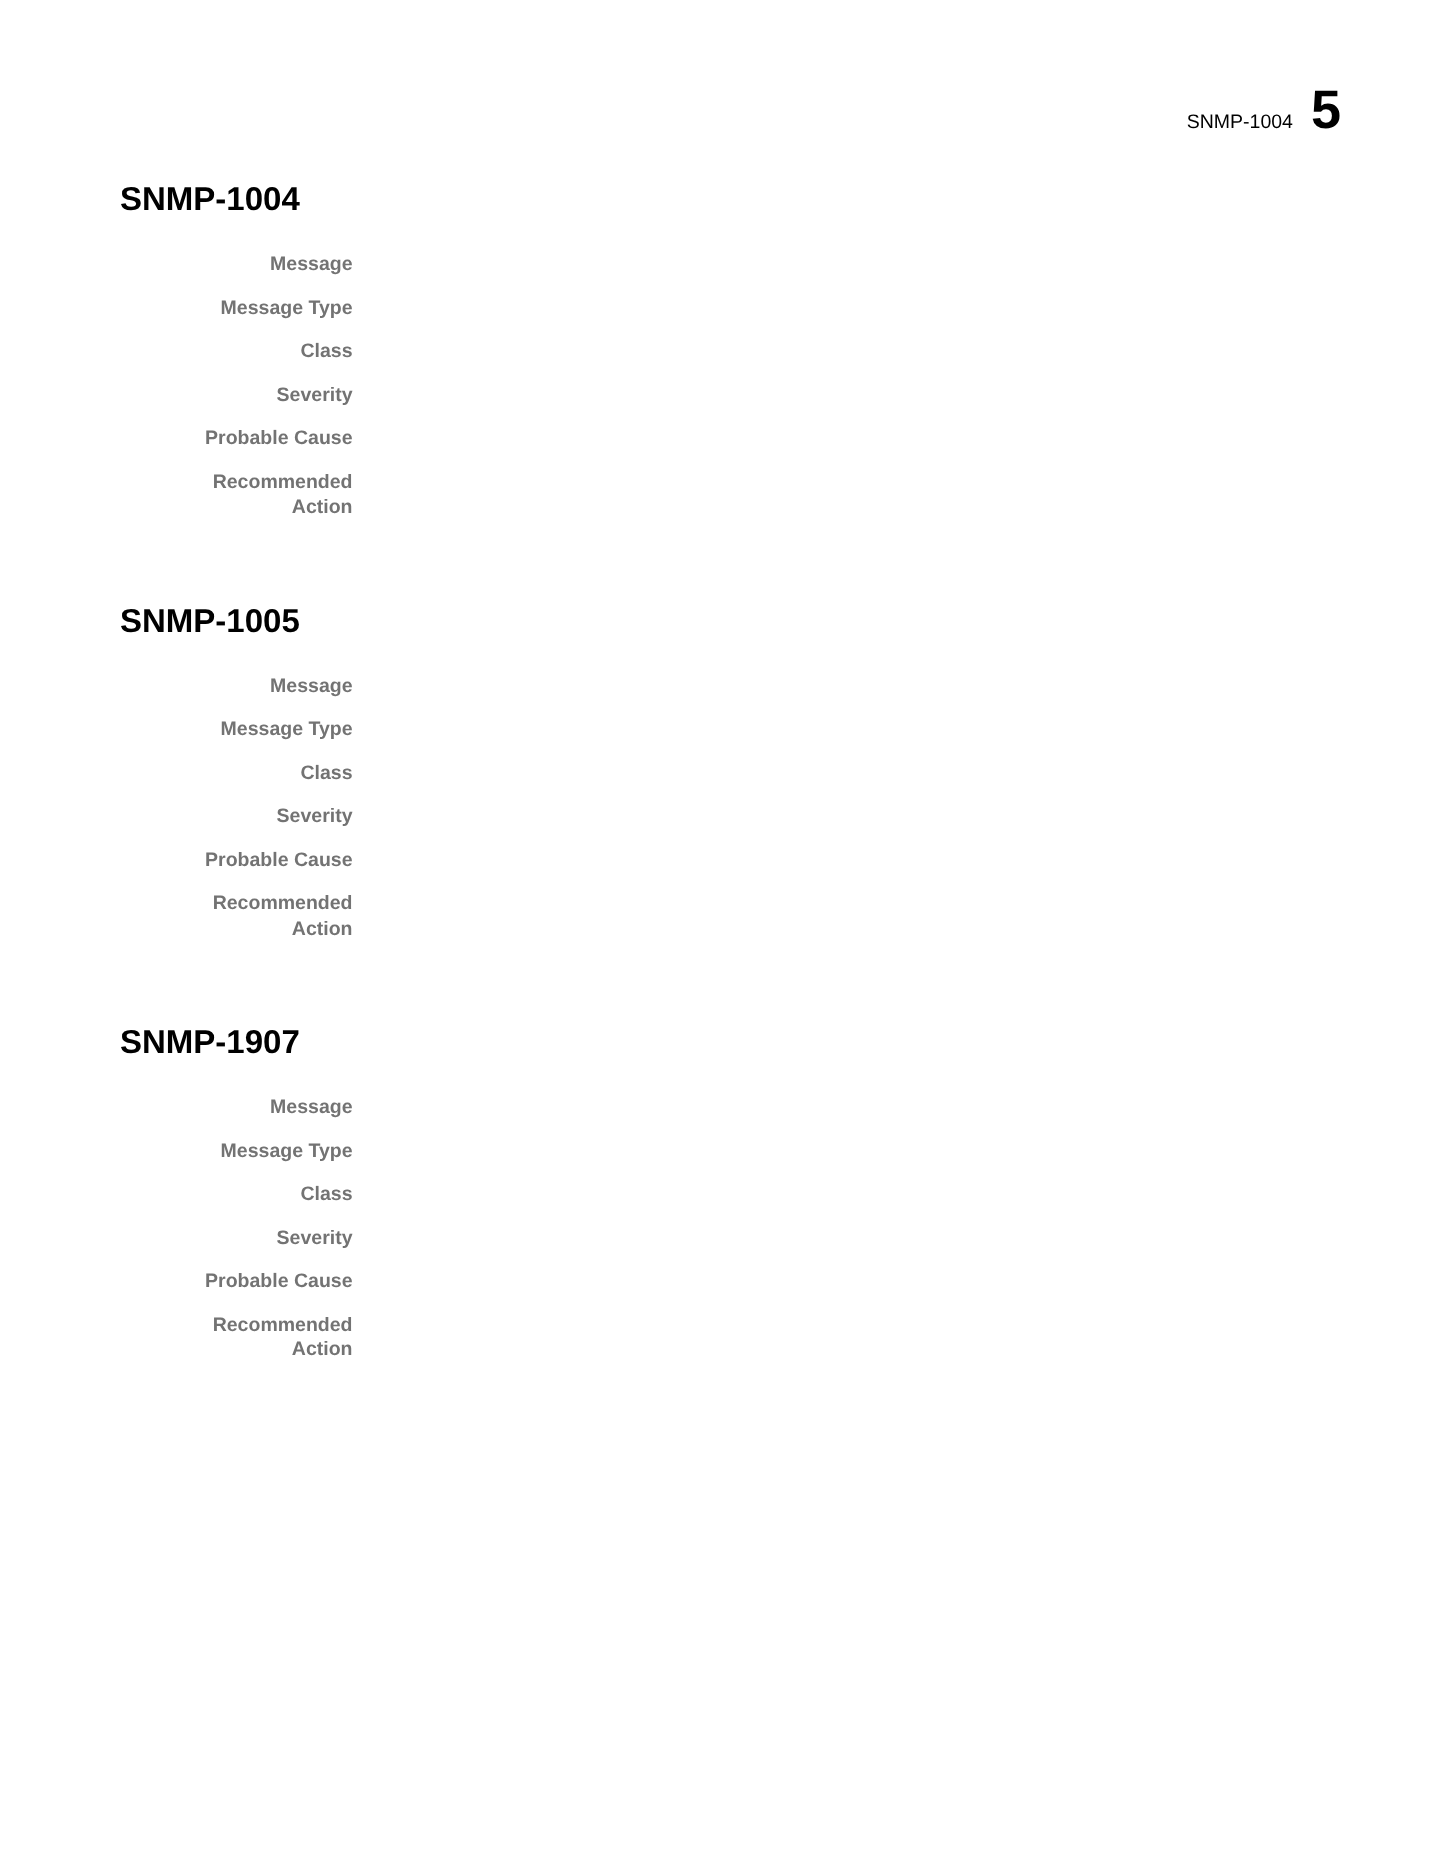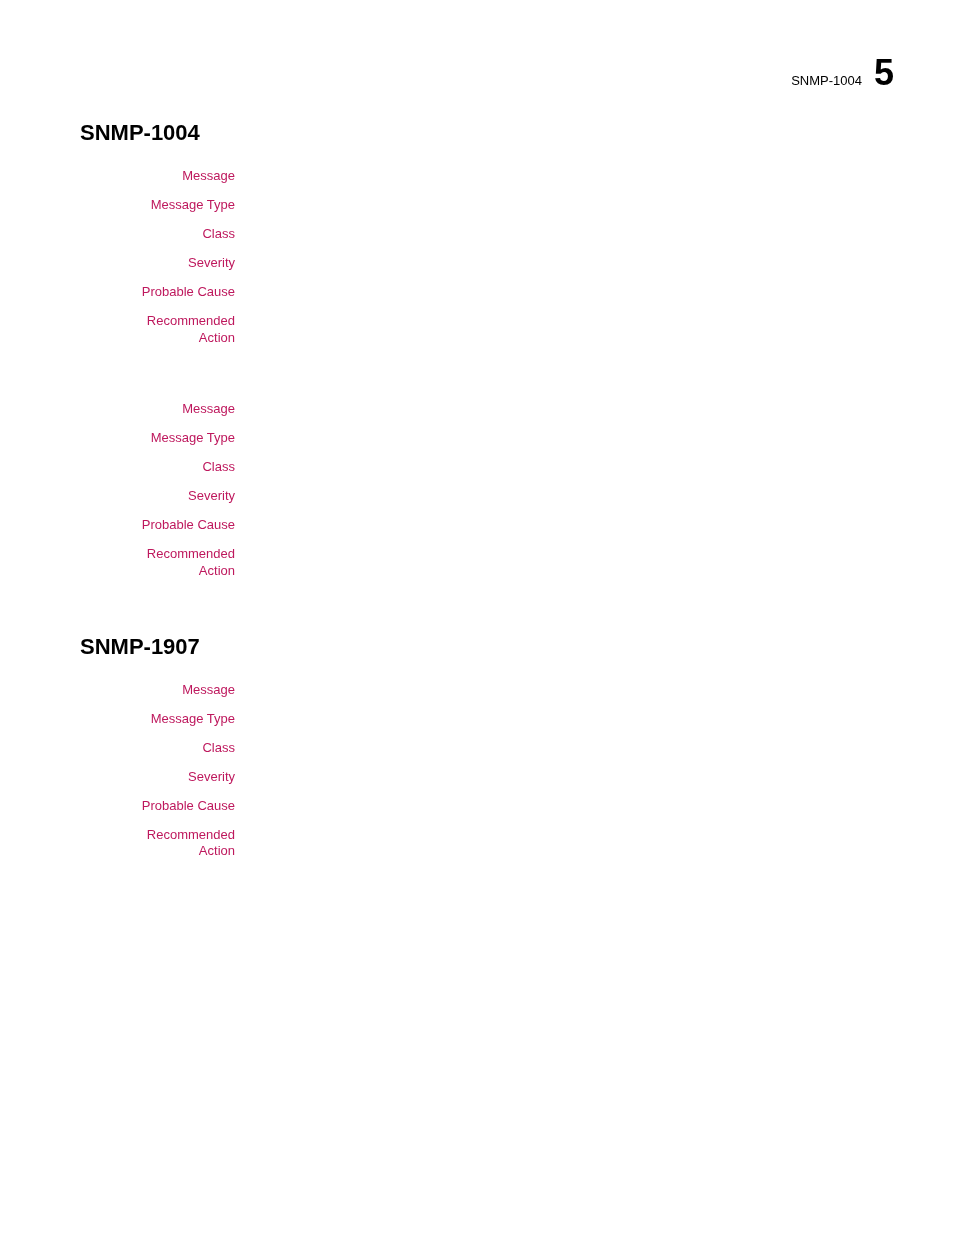--- a/index.html
+++ b/index.html
@@ -60,22 +60,22 @@
       width: 100%;
     }
 
     .field-row {
       display: table-row;
     }
 
     .field-label {
       display: table-cell;
       font-size: 13px;
-      font-weight: normal;
-      color: #be185d;
+      font-weight: bold;
+      color: #737373;
       text-align: right;
       padding-right: 20px;
       padding-bottom: 14px;
       vertical-align: top;
       width: 175px;
       white-space: nowrap;
     }
 
     .field-value {
       display: table-cell;
@@ -124,20 +124,21 @@
           <div class="field-label">Probable Cause</div>
           <div class="field-value"></div>
         </div>
         <div class="field-row">
           <div class="field-label multiline">Recommended<br>Action</div>
           <div class="field-value"></div>
         </div>
       </div>
     </div>
     <div class="entry">
+      <div class="entry-title">SNMP-1005</div>
       <div class="entry-fields">
         <div class="field-row">
           <div class="field-label">Message</div>
           <div class="field-value"></div>
         </div>
         <div class="field-row">
           <div class="field-label">Message Type</div>
           <div class="field-value"></div>
         </div>
         <div class="field-row">

